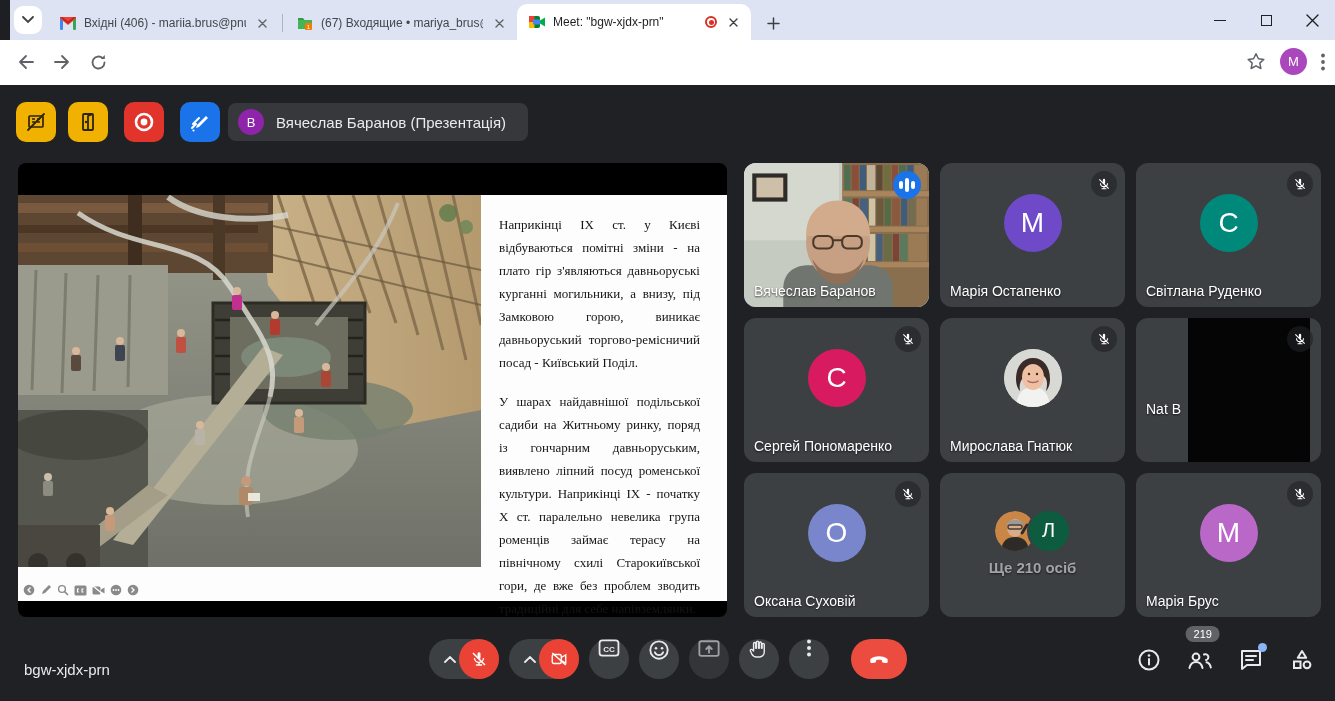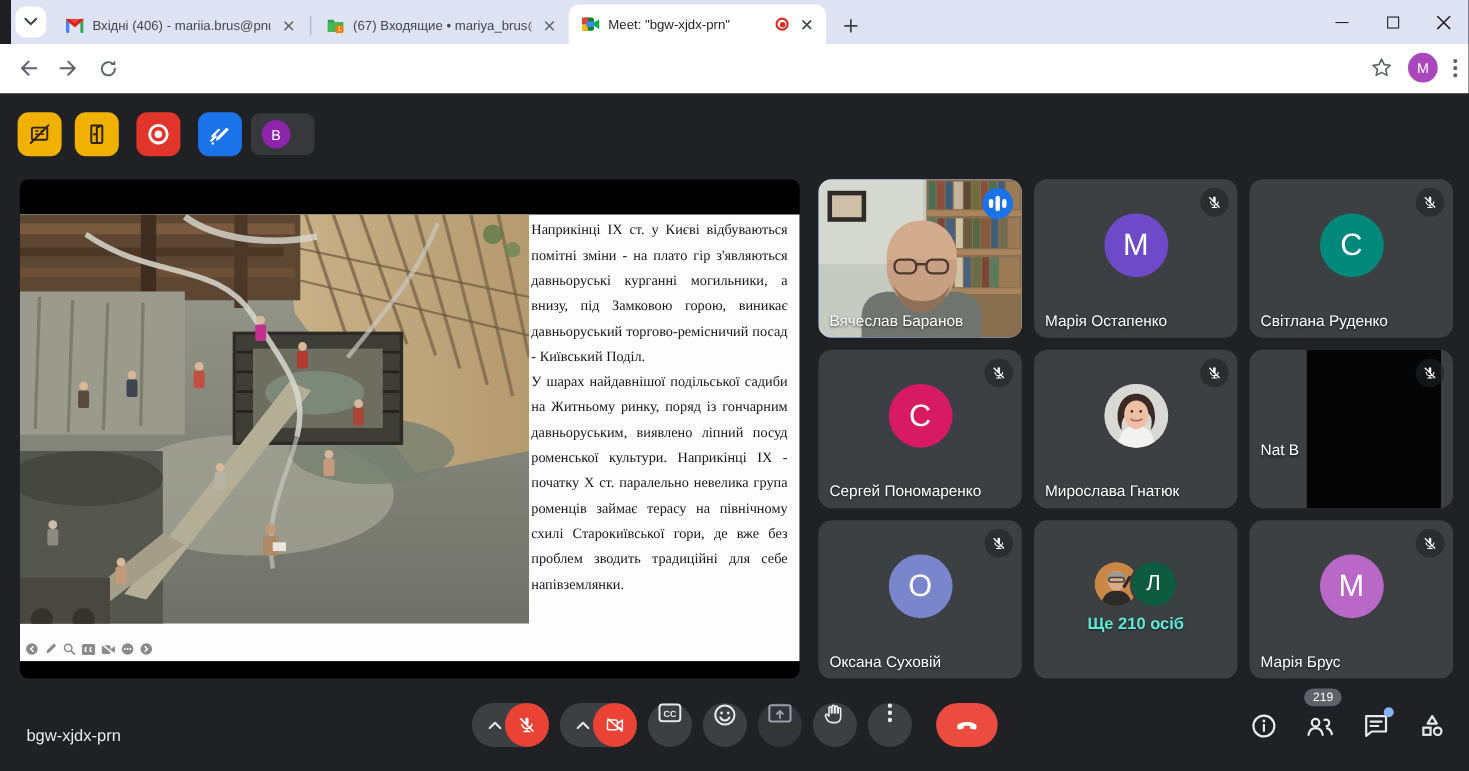--- a/index.html
+++ b/index.html
@@ -51,21 +51,21 @@
     display:flex; align-items:center; justify-content:center; }
   .presentername { color:#e8eaed; font-size:15px; }
 
   .stage { position:absolute; left:18px; top:78px; width:709px; height:454px; background:#000;
     border-radius:8px; overflow:hidden; }
   .slide { position:absolute; left:0; top:32px; width:709px; height:406px; background:#fdfdfd; }
   .slidephoto { position:absolute; left:0; top:0; width:463px; height:372px; }
   .slidetext { position:absolute; left:465px; top:2px; width:246px; padding-right:13px;
     font-family:"Liberation Serif", serif; font-size:13px; line-height:23px; color:#141414;
     text-align:justify; }
-  .slidetext p { margin:0; }
+  .slidetext p { margin:16px; }
   .slidecontrols { position:absolute; left:5px; bottom:5px; display:flex; gap:5px; align-items:center; }
   .slidecontrols svg { display:block; }
 
   .grid { position:absolute; left:744px; top:78px; display:grid;
     grid-template-columns:repeat(3,185px); grid-auto-rows:144px; gap:11px; }
   .tile { position:relative; background:#3c4043; border-radius:12px; overflow:hidden; }
   .tile.speakingtile { outline:3px solid #4e8df6; outline-offset:-3px; }
   .bigavatar { position:absolute; left:50%; top:42%; transform:translate(-50%,-50%);
     width:58px; height:58px; border-radius:50%; color:#fff; font-size:28px;
     display:flex; align-items:center; justify-content:center; }
@@ -75,21 +75,21 @@
     background:rgba(32,33,36,.6); display:flex; align-items:center; justify-content:center; }
   .speakbadge { position:absolute; top:8px; right:8px; width:28px; height:28px; border-radius:50%;
     background:#1a73e8; display:flex; align-items:center; justify-content:center; gap:2px; }
   .speakbadge i { width:4px; background:#fff; border-radius:2px; display:block; }
   .darkvideo { position:absolute; left:28%; top:0; width:66%; height:100%; background:#050505; }
   .overflowavatars { position:absolute; left:50%; top:40%; transform:translate(-50%,-50%);
     display:flex; align-items:center; }
   .miniletter { width:44px; height:44px; border-radius:50%; color:#fff; font-size:20px;
     display:flex; align-items:center; justify-content:center; margin-left:-8px;
     border:2px solid #3c4043; }
-  .overflowlabel { position:absolute; left:0; right:0; top:60%; text-align:center; color:#5eead4;
+  .overflowlabel { position:absolute; left:0; right:0; top:60%; text-align:center; color:#a3a3a3;
     font-size:15px; font-weight:bold; text-shadow:0 1px 2px rgba(0,0,0,.6); }
   .tilefill { position:absolute; inset:0; width:100%; height:100%; }
 
   
   .bottombar { position:absolute; left:0; top:532px; width:1335px; height:84px; background:#202124; }
   .meetcode { position:absolute; left:24px; top:44px; color:#e8eaed; font-size:15px; }
   .controls { position:absolute; left:50%; top:22px; transform:translateX(-50%);
     display:flex; align-items:center; gap:10px; }
   .rbtn { width:40px; height:40px; border-radius:50%; background:#3c4043;
     display:flex; align-items:flex-start; justify-content:center; }
@@ -254,20 +254,21 @@
   <div class="extbtn" style="left:180px; background:#1a73e8;">
     <svg width="22" height="22" viewBox="0 0 22 22">
       <path d="M8 14L17 5l2 2-9 9-3 1z" fill="#fff"></path>
       <path d="M4 13l6-6M3 17l4-4" stroke="#fff" stroke-width="2" stroke-linecap="round"></path>
       <circle cx="4.5" cy="19.5" r="1.1" fill="#fff"></circle>
     </svg>
   </div>
 
   <div class="presenterpill">
     <div class="presenteravatar" style="background: rgb(142, 36, 170);">В</div>
+    <div class="presentername">Вячеслав Баранов (Презентація)</div>
   </div>
 
   <div class="stage">
     <div class="slide">
       <svg class="slidephoto" viewBox="0 0 463 372" preserveAspectRatio="none">
         <defs>
           <linearGradient id="mud" x1="0" y1="0" x2="0" y2="1">
             <stop offset="0" stop-color="#9a9c8e"></stop>
               <stop offset=".55" stop-color="#83857a"></stop>
               <stop offset="1" stop-color="#6f7168"></stop>

